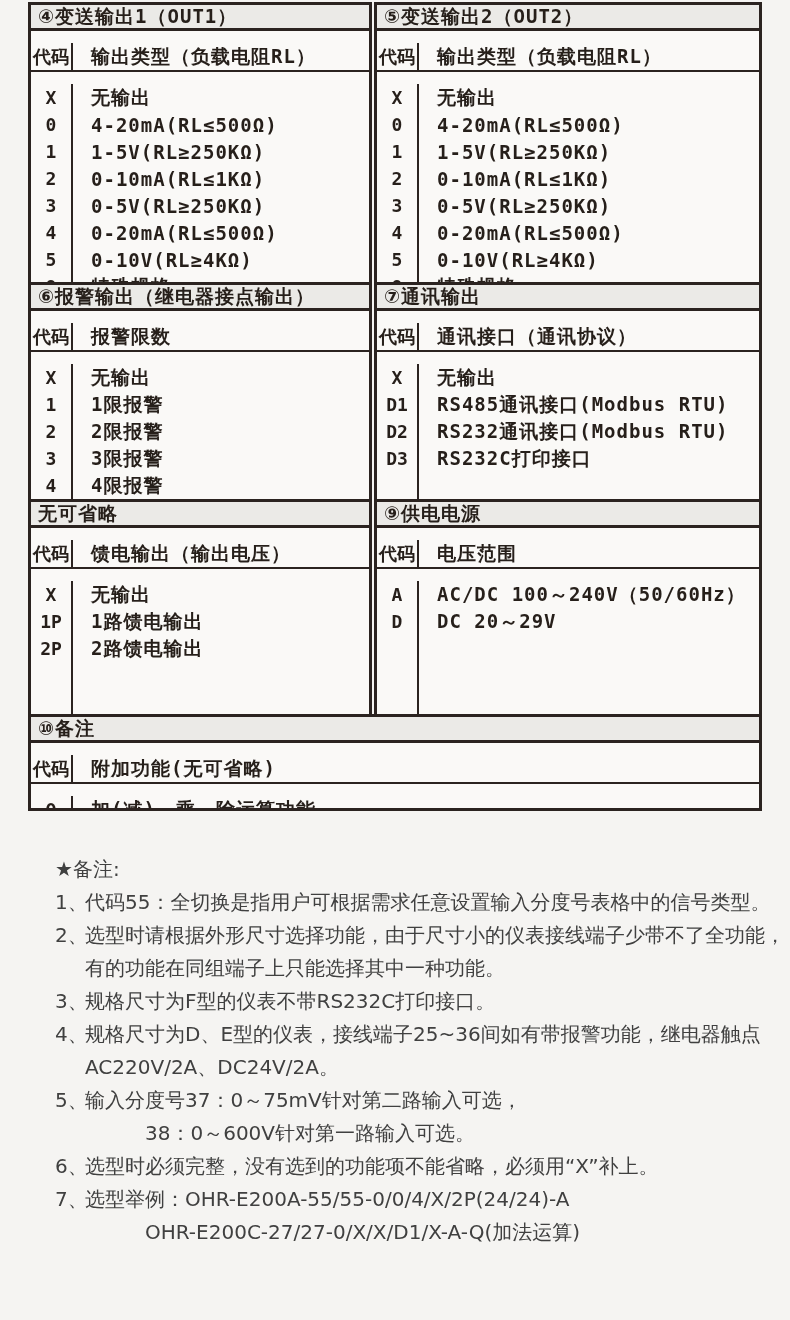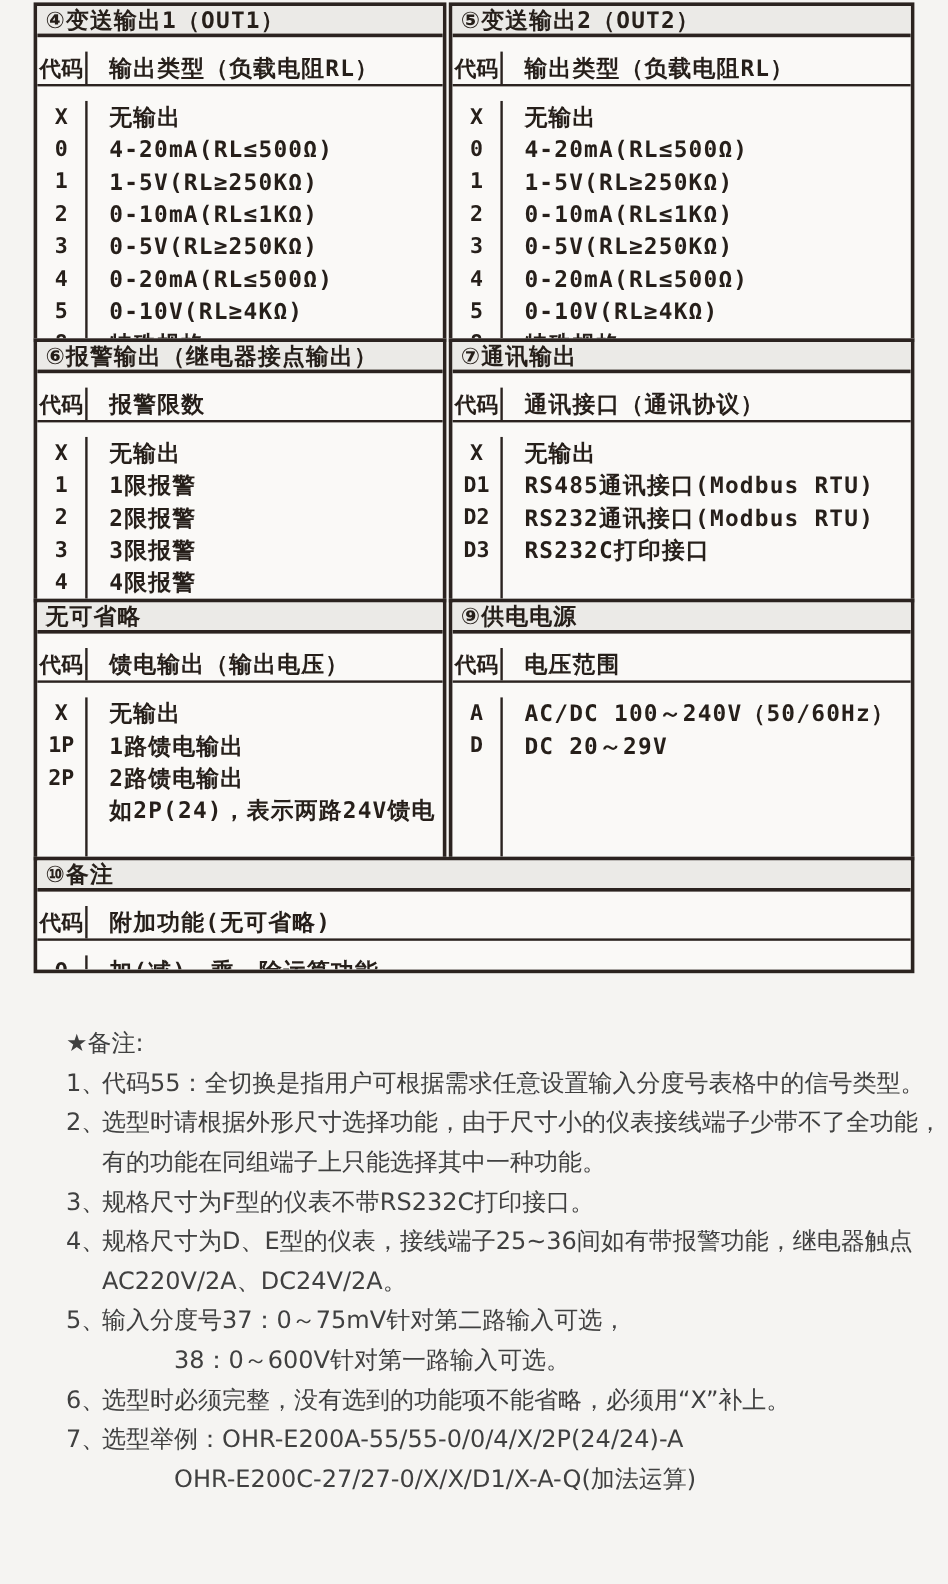--- a/index.html
+++ b/index.html
@@ -229,24 +229,20 @@
             <span class="desc">无输出</span>
           </div>
           <div class="trow">
             <span class="code-w">1P</span>
             <span class="desc">1路馈电输出</span>
           </div>
           <div class="trow">
             <span class="code-w">2P</span>
             <span class="desc">2路馈电输出</span>
           </div>
-          <div class="trow">
-            <span class="code-w"></span>
-            <span class="desc">如2P(24)，表示两路24V馈电</span>
-          </div>
         </div>
     </div>
     <div class="tbl half-r hC">
       <div class="title">⑨供电电源</div>
       <div class="hdr vcell">
         <span class="code-w">代码</span>
         <span class="desc">电压范围</span>
       </div>
       <div class="rows vcell">
           <div class="trow">

